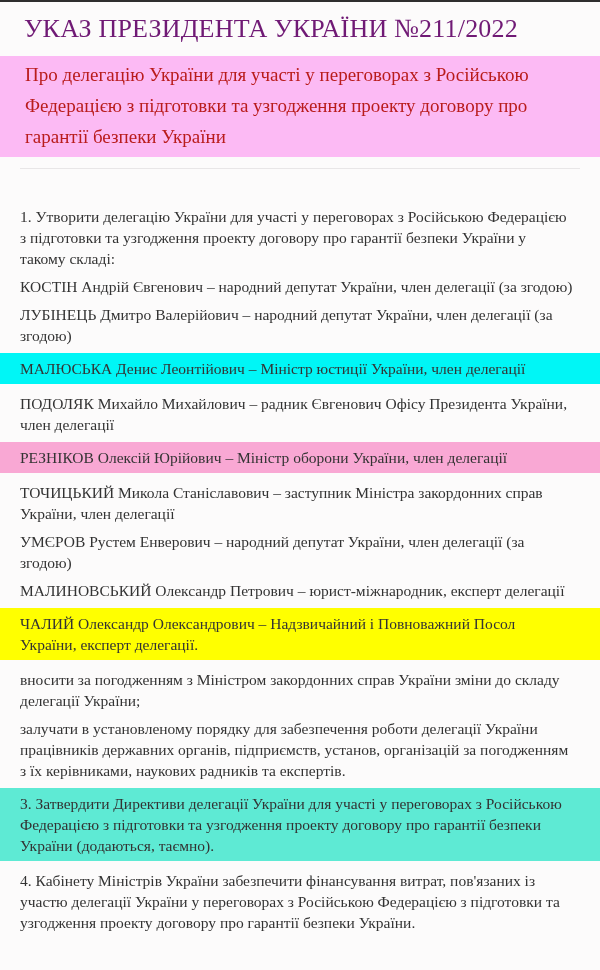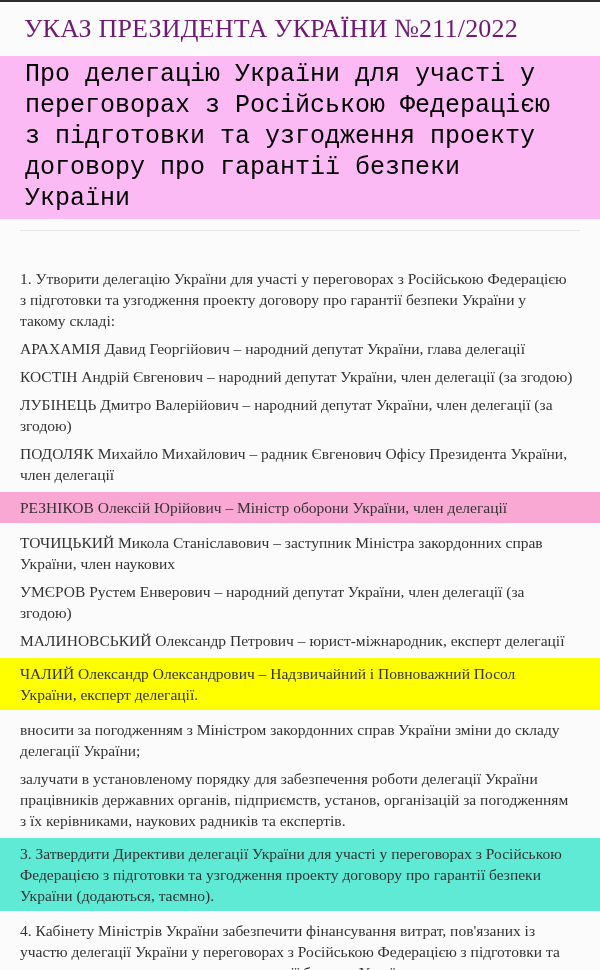--- a/index.html
+++ b/index.html
@@ -14,25 +14,24 @@
   }
   .title {
     font-size: 26px;
     font-weight: 400;
     line-height: 30px;
     margin: 12px 20px 12px 24px;
     color: #701a75;
     letter-spacing: 0.2px;
   }
   .subtitle {
-    font-size: 25px;
+    font-size: 19px;
     line-height: 31px;
     padding: 3px 30px 5px 25px;
-    color: #000000;
-    font-family: Liberation Mono, monospace;
+    color: #b91c1c;
   }
   .divider {
     border: none;
     border-top: 1px solid #e8e6e7;
     margin: 11px 20px 0 20px;
     height: 0;
   }
   .content { padding-top: 37px; padding-bottom: 14px; }
   .para {
     font-size: 15.5px;
@@ -51,26 +50,26 @@
 <body style="background: rgb(252, 251, 251); border-top-color: rgb(46, 46, 46); color: rgb(51, 51, 51);">
 
 <h1 class="title">УКАЗ ПРЕЗИДЕНТА УКРАЇНИ №211/2022</h1>
 
 <div class="subtitle" style="background: rgb(252, 186, 244);">Про делегацію України для участі у переговорах з Російською Федерацією з підготовки та узгодження проекту договору про гарантії безпеки України</div>
 
 <hr class="divider" style="border-top-color: rgb(232, 230, 231);">
 
 <div class="content" id="paragraphs">
     <p class="para">1. Утворити делегацію України для участі у переговорах з Російською Федерацією з підготовки та узгодження проекту договору про гарантії безпеки України у такому складі:</p>
-    <p class="para">АРАХАМІЯ Давид Георгійович – народний депутат України, глава делегації</p>
     <p class="para">КОСТІН Андрій Євгенович – народний депутат України, член делегації (за згодою)</p>
     <p class="para">ЛУБІНЕЦЬ Дмитро Валерійович – народний депутат України, член делегації (за згодою)</p>
+    <p class="para hl" style="background: rgb(0, 246, 246);">МАЛЮСЬКА Денис Леонтійович – Міністр юстиції України, член делегації</p>
     <p class="para">ПОДОЛЯК Михайло Михайлович – радник Євгенович Офісу Президента України, член делегації</p>
     <p class="para hl" style="background: #f9a8d4;">РЕЗНІКОВ Олексій Юрійович – Міністр оборони України, член делегації</p>
-    <p class="para">ТОЧИЦЬКИЙ Микола Станіславович – заступник Міністра закордонних справ України, член наукових</p>
+    <p class="para">ТОЧИЦЬКИЙ Микола Станіславович – заступник Міністра закордонних справ України, член делегації</p>
     <p class="para">УМЄРОВ Рустем Енверович – народний депутат України, член делегації (за згодою)</p>
     <p class="para">МАЛИНОВСЬКИЙ Олександр Петрович – юрист-міжнародник, експерт делегації</p>
     <p class="para hl" style="background: rgb(255, 255, 0); font-family: Liberation Serif, serif;">ЧАЛИЙ Олександр Олександрович  – Надзвичайний і Повноважний Посол України, експерт делегації.</p>
     <p class="para">вносити за погодженням з Міністром закордонних справ України зміни до складу делегації України;</p>
     <p class="para">залучати в установленому порядку для забезпечення роботи делегації України працівників державних органів, підприємств, установ, організацій за погодженням з їх керівниками, наукових радників та експертів.</p>
     <p class="para hl" style="background: #5eead4;">3. Затвердити Директиви делегації України для участі у переговорах з Російською Федерацією з підготовки та узгодження проекту договору про гарантії безпеки України (додаються, таємно).</p>
     <p class="para">4. Кабінету Міністрів України забезпечити фінансування витрат, пов'язаних із участю делегації України у переговорах з Російською Федерацією з підготовки та узгодження проекту договору про гарантії безпеки України.</p>
   </div>
 
 </body></html>

